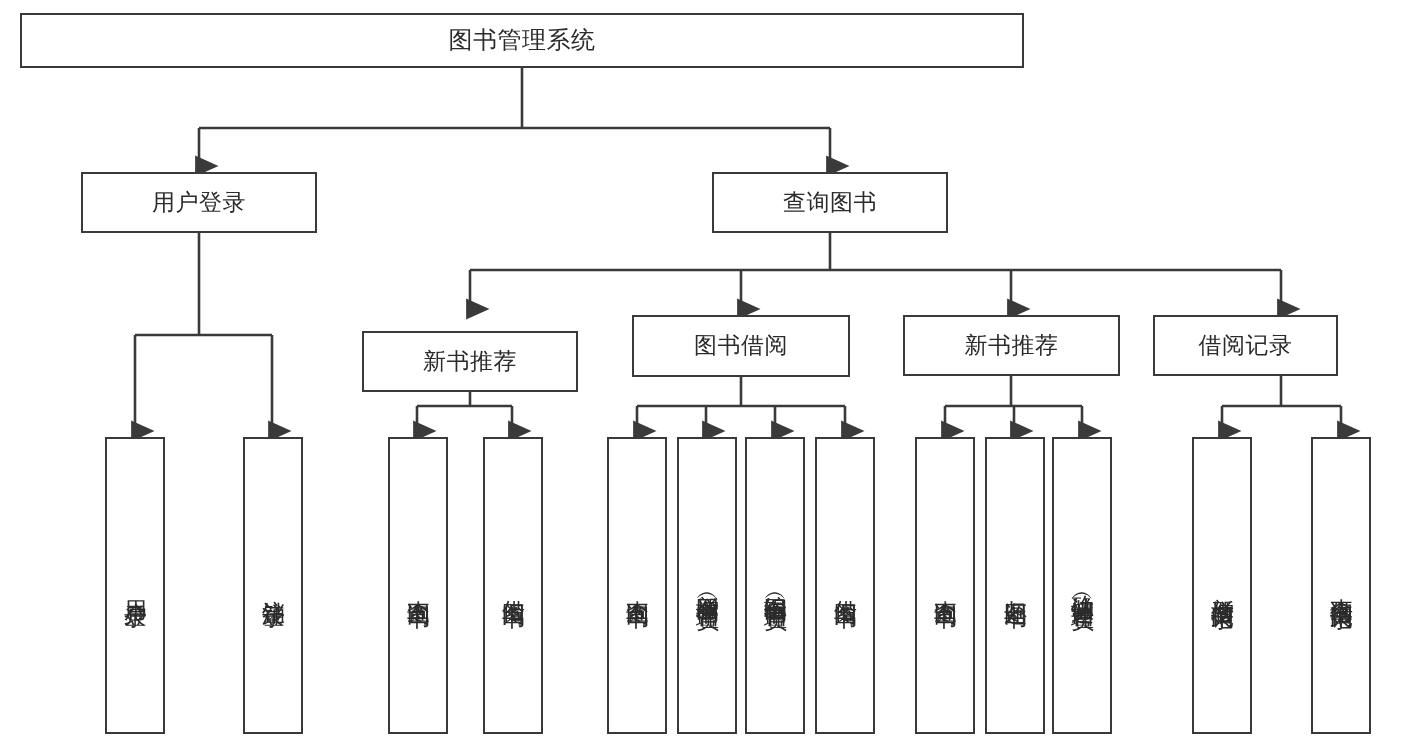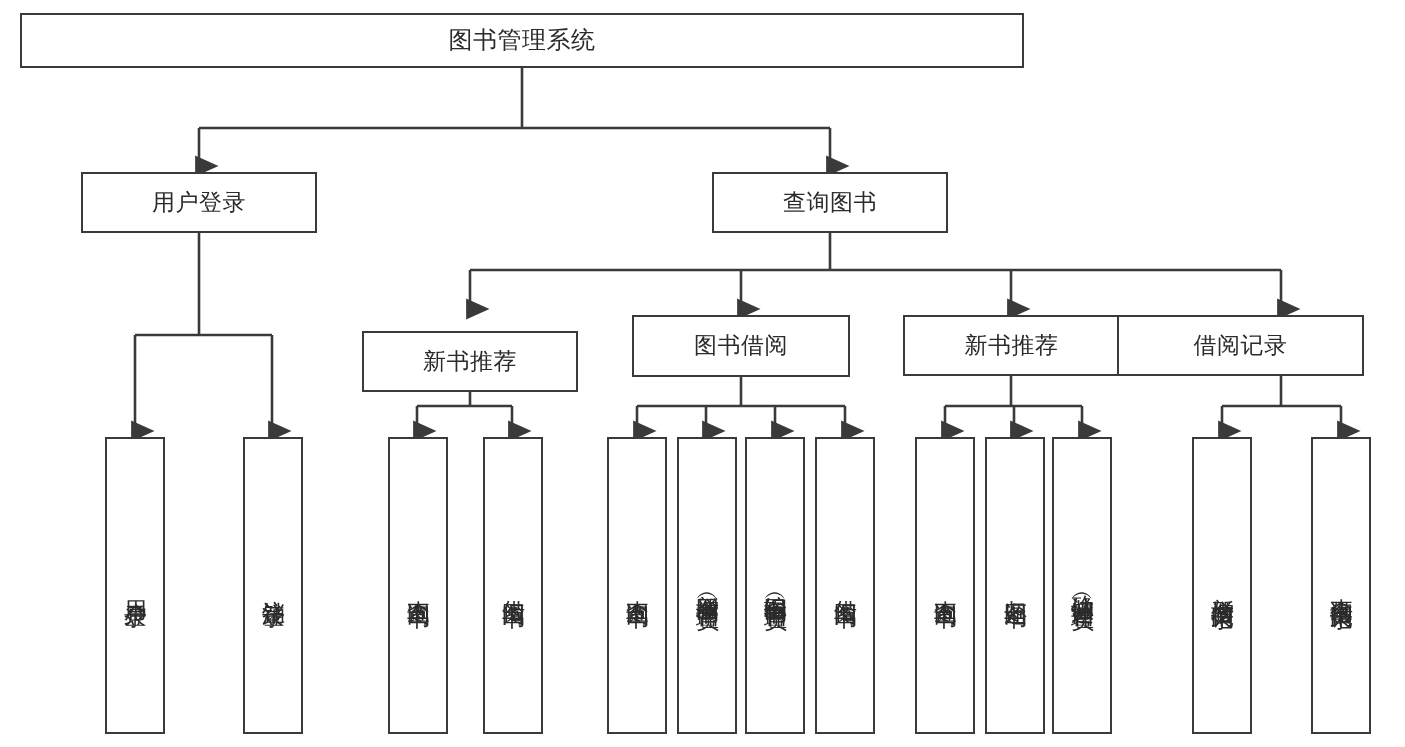--- a/index.html
+++ b/index.html
@@ -143,21 +143,21 @@
 
   <div class="node horiz" style="left:362px; top:315px; width:216px; height:61px;margin-top:16px;">
     <span>新书推荐</span>
   </div>
   <div class="node horiz" style="left:632px; top:315px; width:218px; height:62px;">
     <span>图书借阅</span>
   </div>
   <div class="node horiz" style="left:903px; top:315px; width:217px; height:61px;">
     <span>新书推荐</span>
   </div>
-  <div class="node horiz" style="left:1117px; top:315px; width:247px; height:61px;">
+  <div class="node horiz" style="left:1153px; top:315px; width:185px; height:61px;">
     <span>借阅记录</span>
   </div>
 
   <div class="node vert" style="left:105px; top:437px; width:60px; height:297px;">
     <span class="vlabel">用户登录</span>
   </div>
   <div class="node vert" style="left:243px; top:437px; width:60px; height:297px;">
     <span class="vlabel">注销登录</span>
   </div>
 

